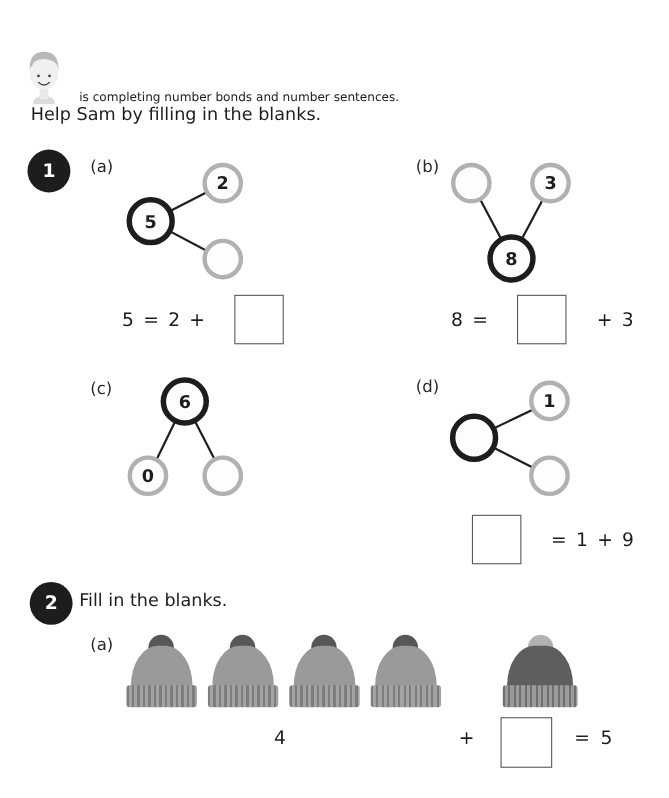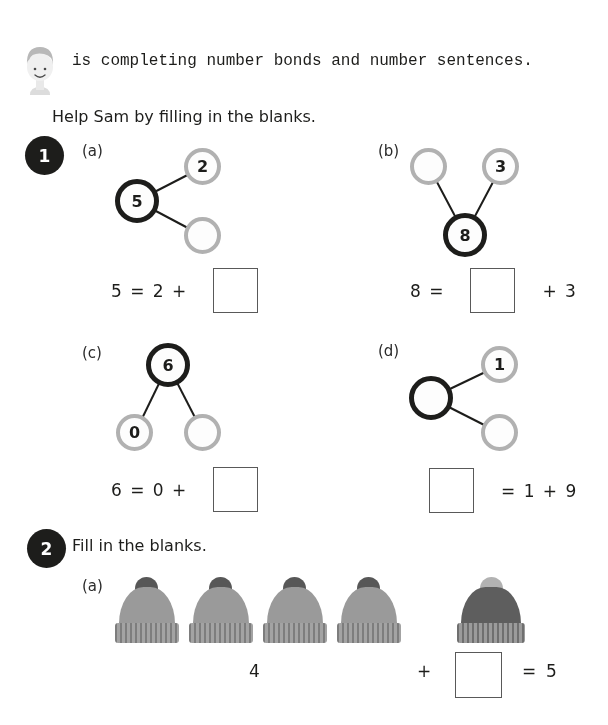--- a/index.html
+++ b/index.html
@@ -5,22 +5,22 @@
   html,body{margin:0;padding:0;background:#fff;}
   .canvas{
     position:relative;width:608px;height:725px;background:#ffffff;overflow:hidden;
     font-family:"DejaVu Sans","Liberation Sans",sans-serif;color:#1d1d1b;
   }
   .title{
     position:absolute;left:28px;top:6px;margin:0;
     font-size:19px;font-weight:700;color:#2b2b2b;letter-spacing:.2px;
   }
   .avatar{position:absolute;left:22px;top:43px;width:36px;height:52px;}
-  .intro{position:absolute;left:72px;top:52px;font-size:16px;font-family:Liberation Mono, monospace;}
-  .help{position:absolute;left:28px;top:107px;font-size:16px;margin-left:24px;}
+  .intro{position:absolute;left:72px;top:82px;font-size:11px;}
+  .help{position:absolute;left:28px;top:94px;font-size:16px;}
   .badge{
     position:absolute;width:39px;height:39px;border-radius:50%;background:#1d1d1b;
     color:#fff;display:flex;align-items:center;justify-content:center;
     font-size:17px;font-weight:700;
   }
   .badge.b1{left:25px;top:136px;}
   .badge.b2{left:27px;top:529px;}
   .part{position:absolute;width:175px;height:185px;}
   .part-a{left:82px;top:138px;}
   .part-b{left:375px;top:138px;}
@@ -124,25 +124,20 @@
 
   <div class="part part-c">
     <span class="plabel">(c)</span>
     <svg class="bond-lines" width="160" height="125">
       <line x1="86" y1="27" x2="53" y2="95"></line>
       <line x1="86" y1="27" x2="121" y2="95"></line>
     </svg>
     <div class="bcircle bold" style="left:64px;top:5px">6</div>
     <div class="bcircle" style="left:34px;top:76px">0</div>
     <div class="bcircle" style="left:102px;top:76px"></div>
-    <div class="eq" style="left:29px;top:129px">
-      <span>6 = 0 +</span>
-      <div class="abox"></div>
-      <span></span>
-    </div>
   </div>
 
   <div class="part part-d">
     <span class="plabel">(d)</span>
     <svg class="bond-lines" width="170" height="125">
       <line x1="56" y1="60" x2="125" y2="27"></line>
       <line x1="56" y1="60" x2="125" y2="95"></line>
     </svg>
     <div class="bcircle" style="left:106px;top:8px">1</div>
     <div class="bcircle bold" style="left:34px;top:38px"></div>

